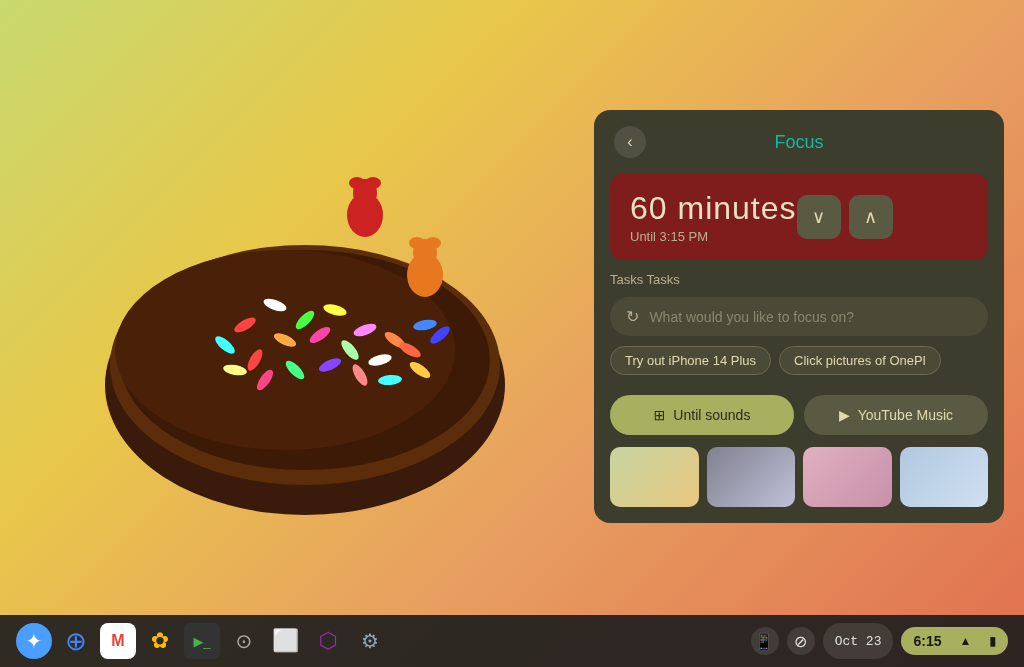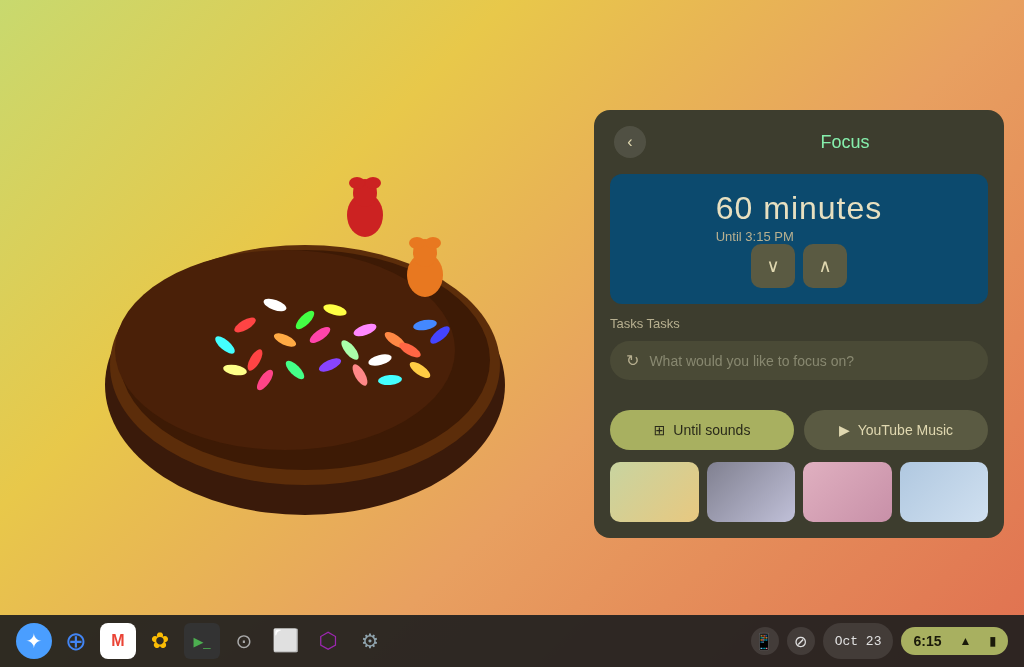--- a/index.html
+++ b/index.html
@@ -63,36 +63,34 @@
       display: flex;
       align-items: center;
       justify-content: center;
       font-size: 16px;
     }
 
     .panel-title {
       position: absolute;
       left: 50%;
       transform: translateX(-50%);
-      color: #86efac;
+      color: #14b8a6;
       font-size: 18px;
       font-weight: 500;
-      margin-left: 46px;
     }
 
     
     .timer-section {
-      background: #0c4a6e;
+      background: #7f1d1d;
       margin: 0 16px 12px 16px;
       border-radius: 12px;
       padding: 16px 20px;
       display: flex;
       align-items: center;
-      justify-content: flex-end;
-      flex-direction: column;
+      justify-content: flex-start;
     }
 
     .timer-left {
       display: flex;
       flex-direction: column;
     }
 
     .timer-value {
       color: #e8e0c0;
       font-size: 32px;
@@ -388,20 +386,24 @@
       <button class="timer-btn">∧</button>
     </div>
   </div>
 
   <div class="tasks-section">
     <div class="tasks-label">Tasks Tasks</div>
     <div class="task-input-row">
       <span class="task-input-icon">↻</span>
       <span class="task-input-placeholder">What would you like to focus on?</span>
     </div>
+    <div class="task-chips">
+      <div class="task-chip">Try out iPhone 14 Plus</div>
+      <div class="task-chip">Click pictures of OnePl</div>
+    </div>
   </div>
 
   <div class="sound-section">
     <button class="sound-btn focus">
       <span>⊞</span>
       <span>Until sounds</span>
     </button>
     <button class="sound-btn youtube">
       <span>▶</span>
       <span>YouTube Music</span>

